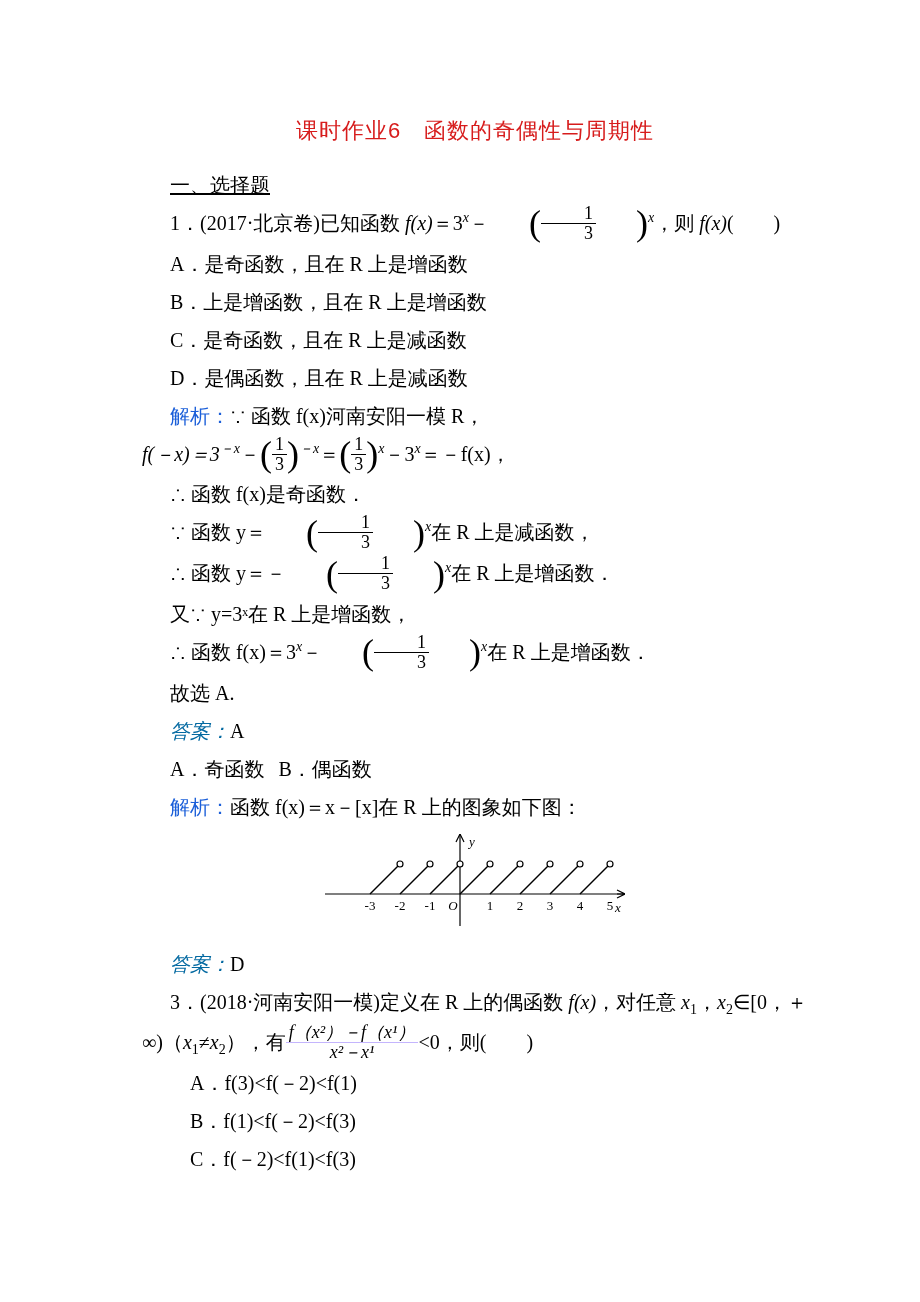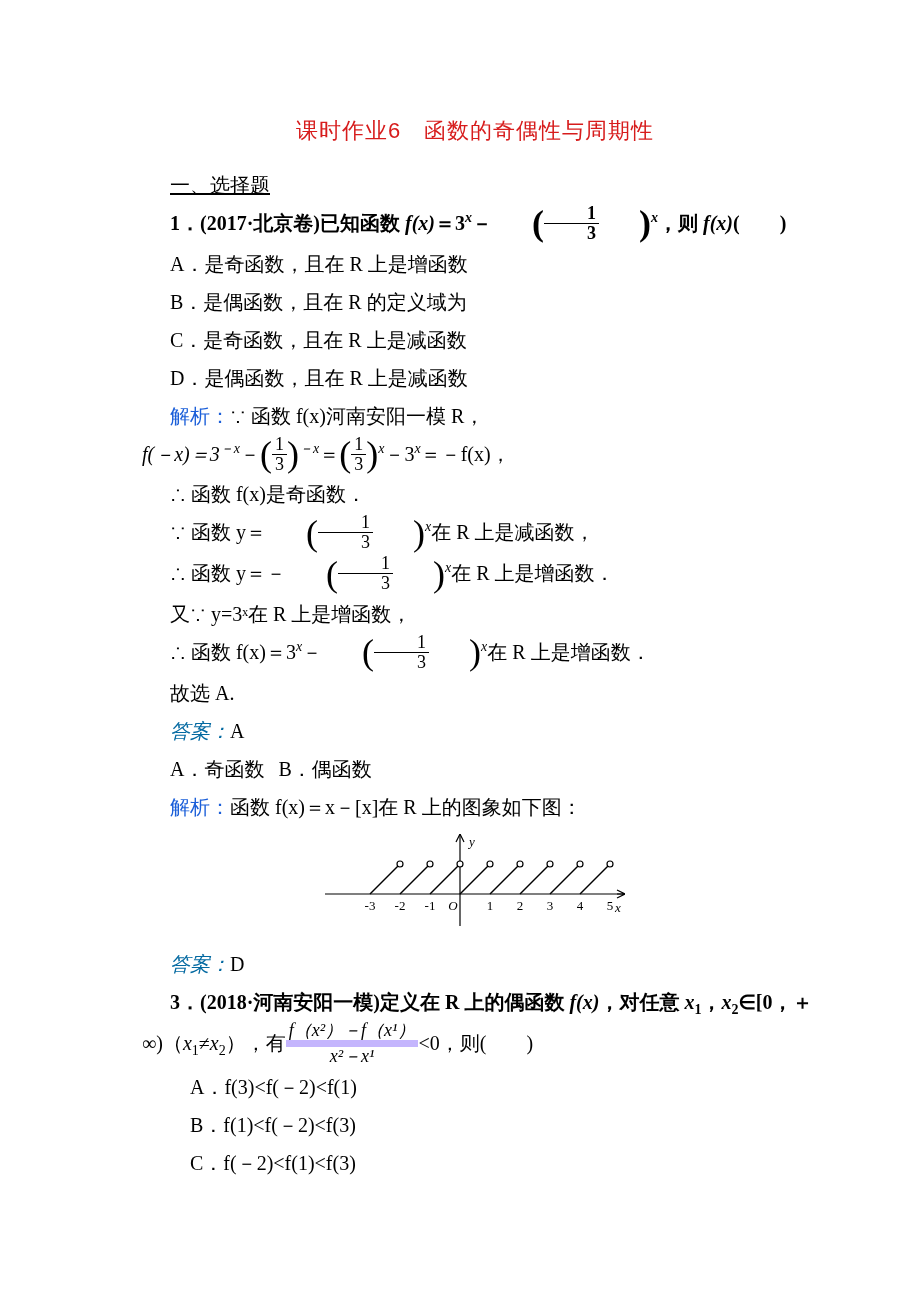--- a/index.html
+++ b/index.html
@@ -29,21 +29,21 @@
       text-indent: 2em;
       text-decoration: underline;
     }
     .blue {
       color: #1b5fd9;
     }
     .red {
       color: #0369a1;
       font-style: italic;
     }
-    .q-line { text-indent: 2em; font-weight: bold; }
+    .q-line { text-indent: 2em; }
     .opt-line { text-indent: 2em; }
     .ana-line { text-indent: 2em; }
     .expr-line { text-indent: 0; margin-left: 12px; }
     .big-paren {
       font-size: 36px;
       vertical-align: middle;
       display: inline-block;
       position: relative;
       top: -2px;
       line-height: 1;
@@ -82,21 +82,21 @@
       display: inline-block;
       vertical-align: middle;
       text-align: center;
       line-height: 1.05;
       font-size: 18px;
       position: relative;
       top: -2px;
     }
     .frac2 .num {
       display: block;
-      border-bottom: 7px solid #c4b5fd;
+      border-bottom: 1px solid #c4b5fd;
       padding: 0 3px;
       font-style: italic;
     }
     .frac2 .den {
       display: block;
       padding: 0 3px;
       font-style: italic;
     }
   </style>
 </head>
@@ -105,21 +105,21 @@
 <div class="page">
   <div class="title">课时作业6　函数的奇偶性与周期性</div>
 
   <div class="indent">一、选择题</div>
 
   <div class="q-line">
     <span>1．(2017·北京卷)已知函数 </span><span class="it">f(x)</span><span>＝3</span><span class="sup it">x</span><span>－</span><span class="big-paren">(</span><span class="frac"><span class="num">1</span><span class="den">3</span></span><span class="big-paren">)</span><span class="sup it">x</span><span>，则 </span><span class="it">f(x)</span><span>(　　)</span>
   </div>
 
   <div class="opt-line">A．是奇函数，且在 R 上是增函数</div>
-  <div class="opt-line">B．是偶函数，且在 R 的定义域为</div>
+  <div class="opt-line">B．上是增函数，且在 R 上是增函数</div>
   <div class="opt-line">C．是奇函数，且在 R 上是减函数</div>
   <div class="opt-line">D．是偶函数，且在 R 上是减函数</div>
 
   <div class="ana-line">
     <span class="blue">解析：</span><span>∵ 函数 f(x)河南安阳一模 R，</span>
   </div>
 
   <div class="expr-line">
     <span class="it">f(－x)＝3</span><span class="sup it">－x</span><span>－</span><span class="big-paren">(</span><span class="frac"><span class="num">1</span><span class="den">3</span></span><span class="big-paren">)</span><span class="sup it">－x</span><span>＝</span><span class="big-paren">(</span><span class="frac"><span class="num">1</span><span class="den">3</span></span><span class="big-paren">)</span><span class="sup it">x</span><span>－3</span><span class="sup it">x</span><span>＝－f(x)，</span>
   </div>

